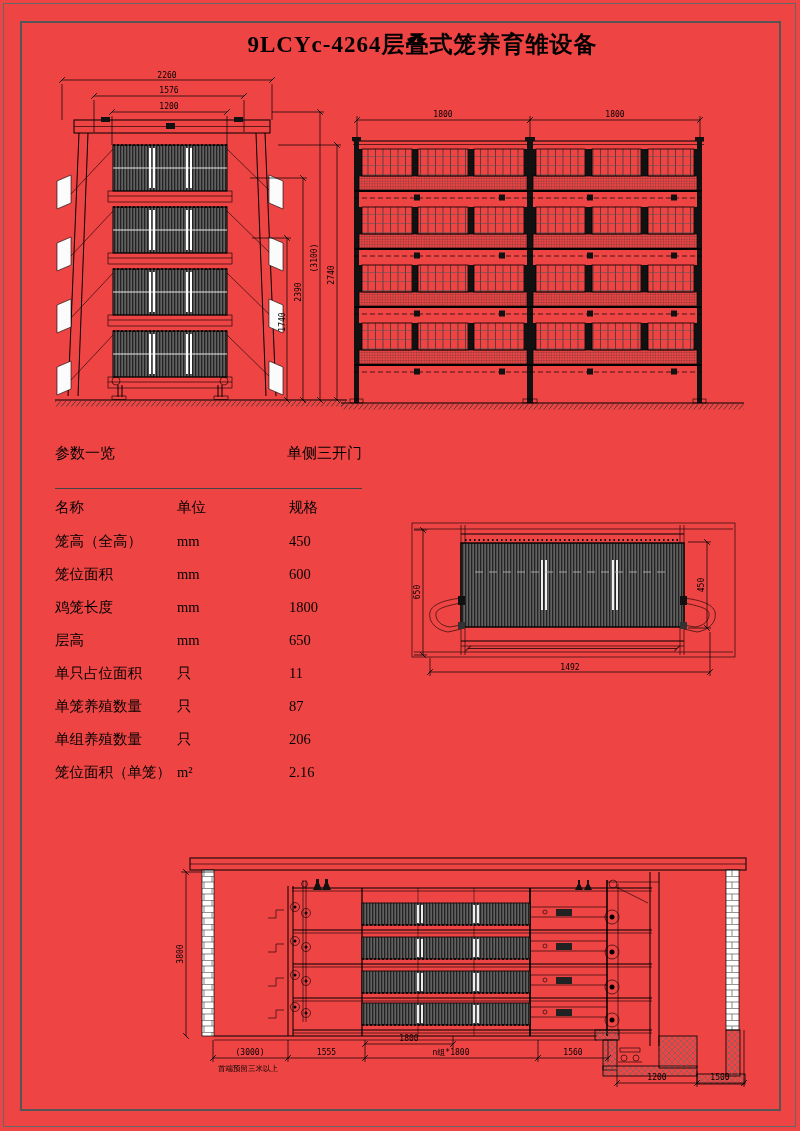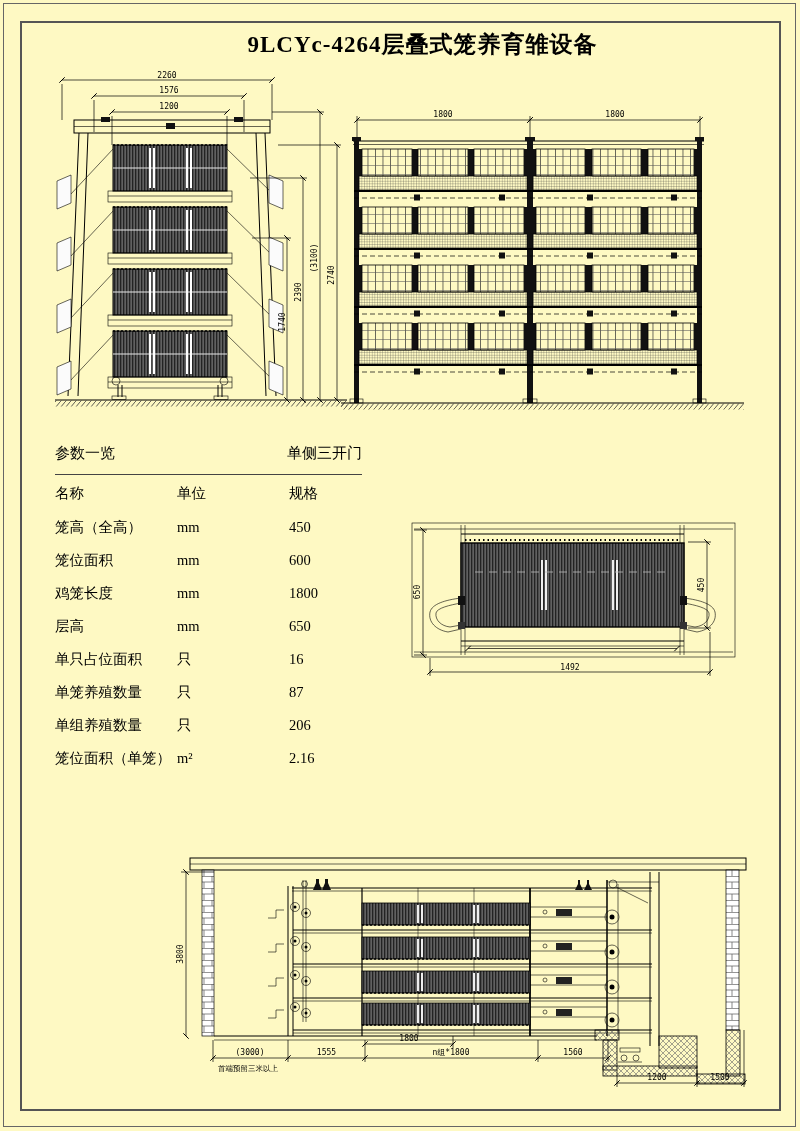--- a/index.html
+++ b/index.html
@@ -1,26 +1,26 @@
 <!DOCTYPE html>
 <html><head>
 <meta charset="utf-8">
 <style>
   * { margin:0; padding:0; box-sizing:border-box; }
   html,body { width:800px; height:1131px; background:#fff;
               font-family:"Liberation Serif", serif; color:#000; }
-  #sheet { position:relative; width:800px; height:1131px; background:#fef9c3; overflow:hidden; }
+  #sheet { position:relative; width:800px; height:1131px; background:#ef4444; overflow:hidden; }
   .border-outer { position:absolute; left:3px; top:3px; width:793px; height:1124px; border:1px solid #666; }
   .border-inner { position:absolute; left:20px; top:21px; width:761px; height:1090px; border:2px solid #555; }
   .title { position:absolute; top:29px; left:60px; right:15px; text-align:center;
            font-size:23px; font-weight:bold; letter-spacing:1px; }
   #draw { position:absolute; left:0; top:0; }
 
   .params { position:absolute; left:55px; top:444px; width:307px; font-size:14.5px; }
-  .phdr { display:flex; justify-content:space-between; padding-bottom:11px;
+  .phdr { display:flex; justify-content:space-between; padding-bottom:25px;
           border-bottom:1.5px solid #444; font-size:15px; }
   .prow { display:grid; grid-template-columns:122px 112px 1fr; height:33px; align-items:center; }
   .phead { height:36px; }
 
   
   .ln   { stroke:#000; stroke-width:1; fill:none; }
   .lt   { stroke:#000; stroke-width:0.6; fill:none; }
   .lh   { stroke:#000; stroke-width:2.2; fill:none; }
   .dim  { stroke:#000; stroke-width:0.7; fill:none; }
   .dash { stroke:#000; stroke-width:0.7; fill:none; stroke-dasharray:5 3; }
@@ -336,21 +336,21 @@
       <span>1800</span>
     </div>
     <div class="prow">
       <span>层高</span>
       <span>mm</span>
       <span>650</span>
     </div>
     <div class="prow">
       <span>单只占位面积</span>
       <span>只</span>
-      <span>16</span>
+      <span>11</span>
     </div>
     <div class="prow">
       <span>单笼养殖数量</span>
       <span>只</span>
       <span>87</span>
     </div>
     <div class="prow">
       <span>单组养殖数量</span>
       <span>只</span>
       <span>206</span>

